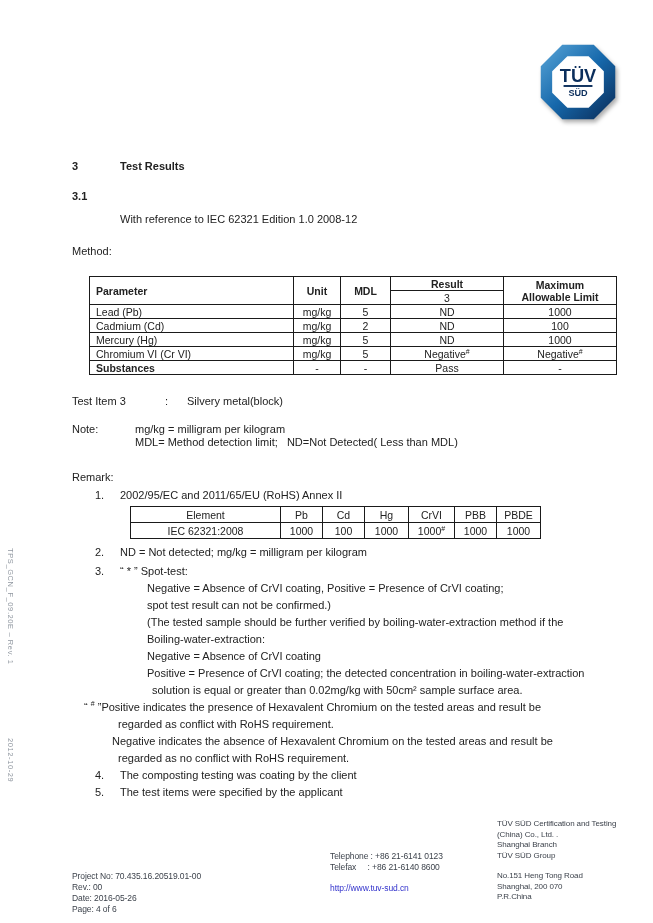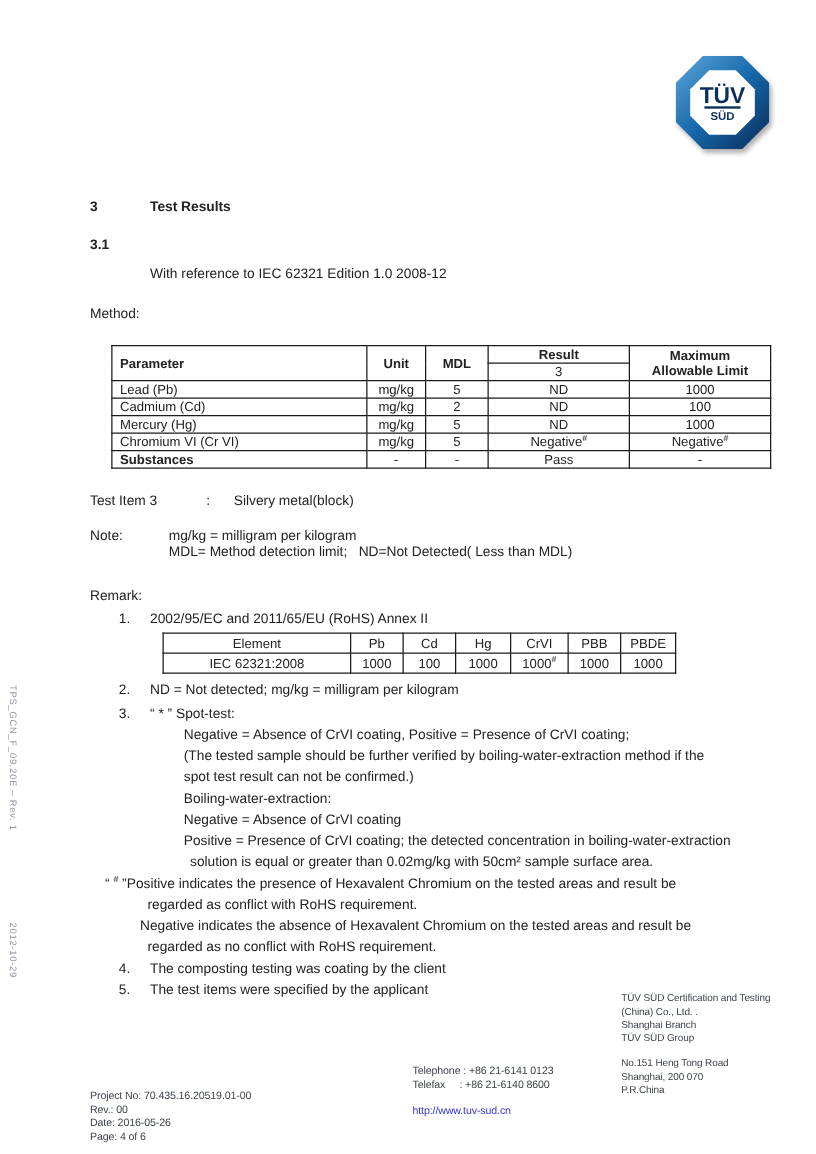--- a/index.html
+++ b/index.html
@@ -66,21 +66,21 @@
   .hn-3{margin-left:46px;}
 
   sup{font-size:7px;line-height:0;vertical-align:super;}
 
   
   .f-left{position:absolute;left:72px;top:871px;font-size:8.5px;line-height:1.28;
         color:#3d434c;letter-spacing:-0.1px;}
   .f-mid{position:absolute;left:330px;top:851px;font-size:8.5px;line-height:1.28;
         color:#3d434c;letter-spacing:-0.1px;}
   .f-url{display:inline-block;margin-top:10px;color:#3333cc;cursor:pointer;}
-  .f-right{position:absolute;left:497px;top:794px;font-size:8px;line-height:1.32;
+  .f-right{position:absolute;left:497px;top:819px;font-size:8px;line-height:1.32;
         color:#3d434c;letter-spacing:-0.1px;}
   .f-addr{margin-top:10px;}
 </style>
 </head>
 <body>
 
 <div class="page">
 
   <div class="side-code">TPS_GCN_F_09.20E – Rev. 1</div>
   <div class="side-date">2012-10-29</div>
@@ -237,22 +237,22 @@
       <span class="r-num">2.</span>
       <span>ND = Not detected; mg/kg = milligram per kilogram</span>
     </div>
 
     <div class="r-item">
       <span class="r-num">3.</span>
       <span>“ * ” Spot-test:</span>
     </div>
     <div class="r3-lines">
       <div>Negative = Absence of CrVI coating, Positive = Presence of CrVI coating;</div>
+      <div>spot test result can not be confirmed.)</div>
       <div>(The tested sample should be further verified by boiling-water-extraction method if the</div>
-      <div>spot test result can not be confirmed.)</div>
       <div>Boiling-water-extraction:</div>
       <div>Negative = Absence of CrVI coating</div>
       <div>Positive = Presence of CrVI coating; the detected concentration in boiling-water-extraction</div>
       <div class="more">solution is equal or greater than 0.02mg/kg with 50cm² sample surface area.</div>
     </div>
 
     <div class="hash-note">
       <div class="hn-0"><span class="pre">“ </span><sup>#</sup><span class="pre"> ”</span><span>Positive indicates the presence of Hexavalent Chromium on the tested areas and result be</span></div>
       <div class="hn-1">regarded as conflict with RoHS requirement.</div>
       <div class="hn-2">Negative indicates the absence of Hexavalent Chromium on the tested areas and result be</div>

